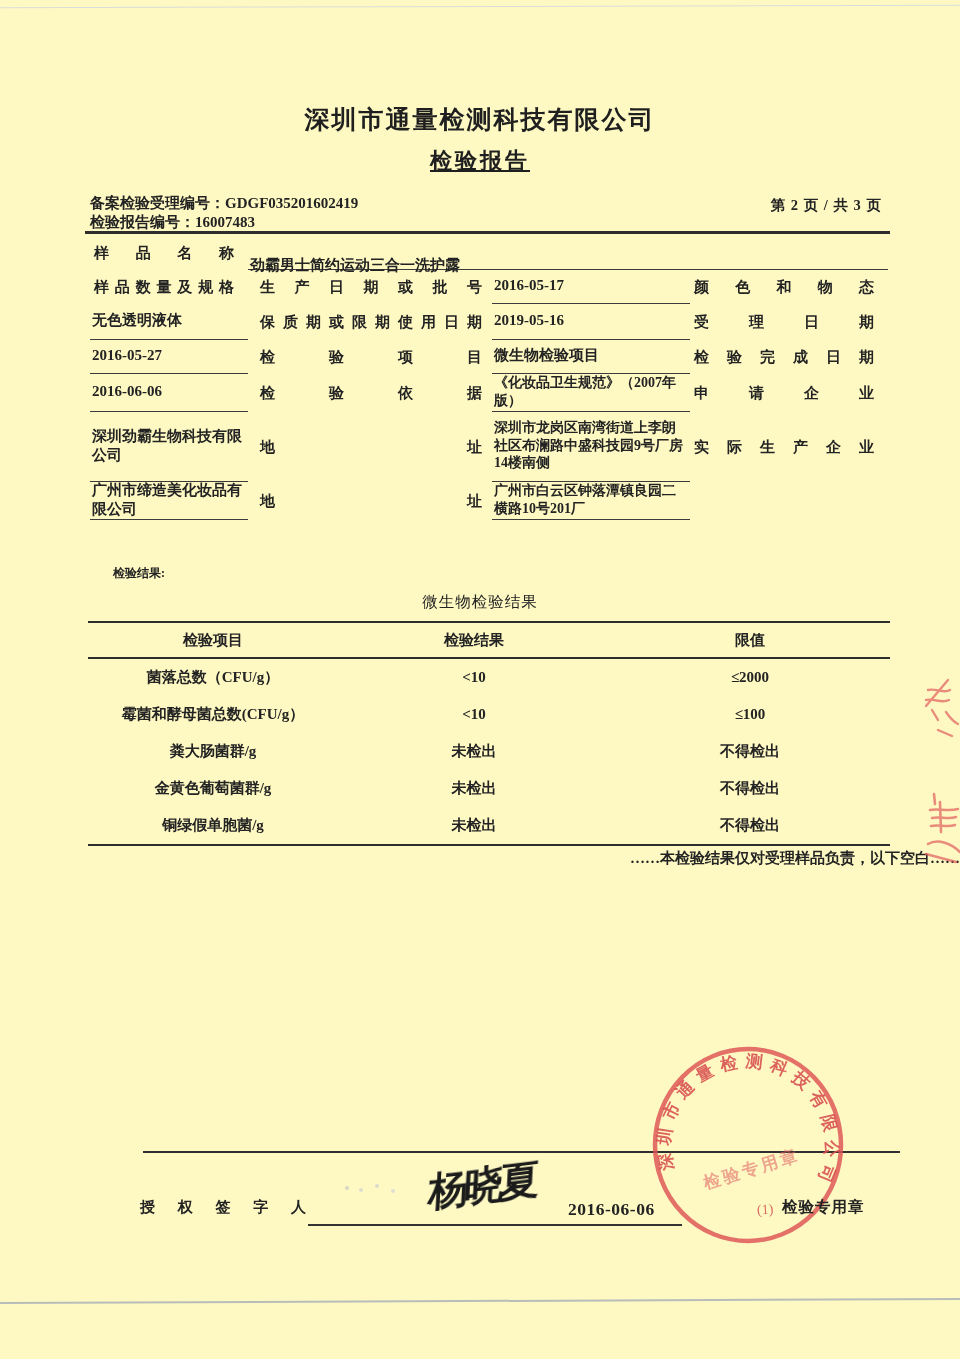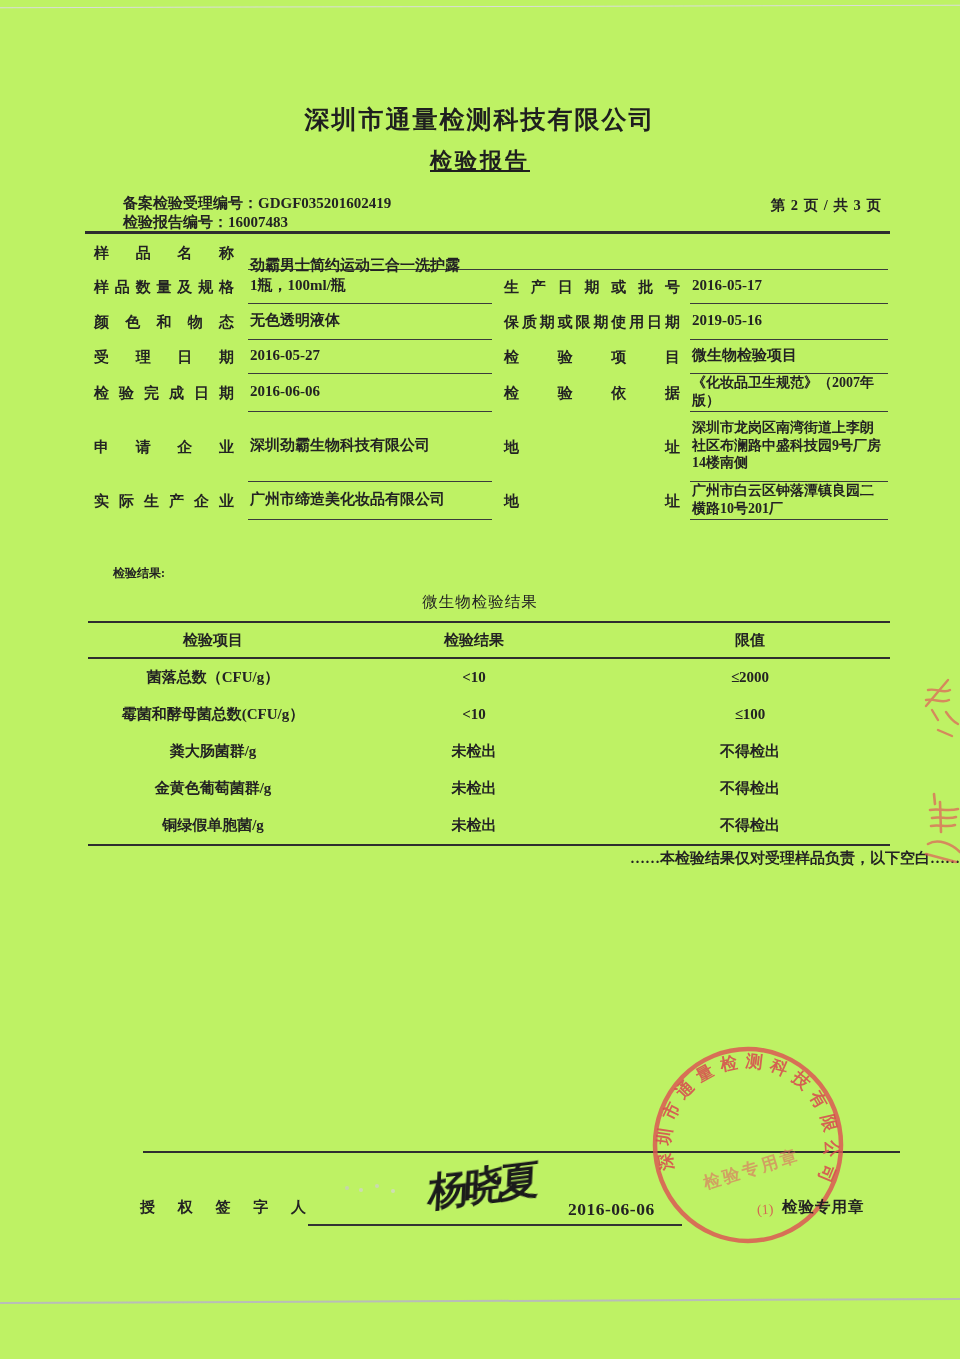--- a/index.html
+++ b/index.html
@@ -1,29 +1,29 @@
 <!DOCTYPE html>
 <html><head>
 <meta charset="utf-8">
 <style>
   html,body{margin:0;padding:0;background:#ffffff;}
   .page{
     position:relative;width:960px;height:1359px;margin:0 auto;
-    background:#bef264;overflow:hidden;
+    background:#fef9c3;overflow:hidden;
     font-family:"Liberation Serif","DejaVu Serif",serif;color:#232323;
   }
   .scan-edge-top{position:absolute;left:0;top:6px;width:100%;height:1px;background:#d9ddd9;transform:rotate(-0.15deg);}
   .scan-edge-bottom{position:absolute;left:-4px;top:1300px;width:968px;height:2px;background:#b9bdb9;transform:rotate(-0.25deg);}
 
   .company-title{position:absolute;left:0;top:103px;width:100%;text-align:center;
     font-family:"Liberation Sans","DejaVu Sans",sans-serif;font-weight:bold;font-size:25px;letter-spacing:2px;color:#1f1f1f;}
   .report-title{position:absolute;left:0;top:146px;width:100%;text-align:center;
     font-family:"Liberation Sans","DejaVu Sans",sans-serif;font-weight:bold;font-size:22px;letter-spacing:3px;color:#1f1f1f;text-decoration:underline;}
 
-  .meta-left{position:absolute;left:90px;top:194px;font-size:15px;font-weight:600;line-height:19px;margin-left:33px;}
+  .meta-left{position:absolute;left:90px;top:194px;font-size:15px;font-weight:600;line-height:19px;}
   .page-indicator{position:absolute;right:78px;top:196px;font-size:14.5px;font-weight:600;letter-spacing:1px;}
   .meta-rule{position:absolute;left:85px;top:231px;width:805px;height:2.5px;background:#2e2e2e;}
 
   .form{position:absolute;left:90px;top:236px;width:798px;display:grid;
     grid-template-columns:158px 244px 198px 198px;
     grid-template-rows:34px 34px 36px 34px 38px 70px 38px;
     font-size:15px;}
   .flabel{display:flex;align-items:center;padding:0 14px 0 4px;font-weight:600;}
   .flabel-r{display:flex;align-items:center;padding:0 10px 0 12px;font-weight:600;}
   .fvalue{border-bottom:1.6px solid #3b3b3b;display:flex;align-items:center;padding:0 2px 2px 2px;font-weight:600;}
@@ -88,21 +88,20 @@
         <span class="jchars">
           <span>样</span>
           <span>品</span>
           <span>数</span>
           <span>量</span>
           <span>及</span>
           <span>规</span>
           <span>格</span>
         </span>
       </div>
-    <div class="fvalue">1瓶，100ml/瓶</div>
     <div class="flabel-r">
         <span class="jchars">
           <span>生</span>
           <span>产</span>
           <span>日</span>
           <span>期</span>
           <span>或</span>
           <span>批</span>
           <span>号</span>
         </span>

